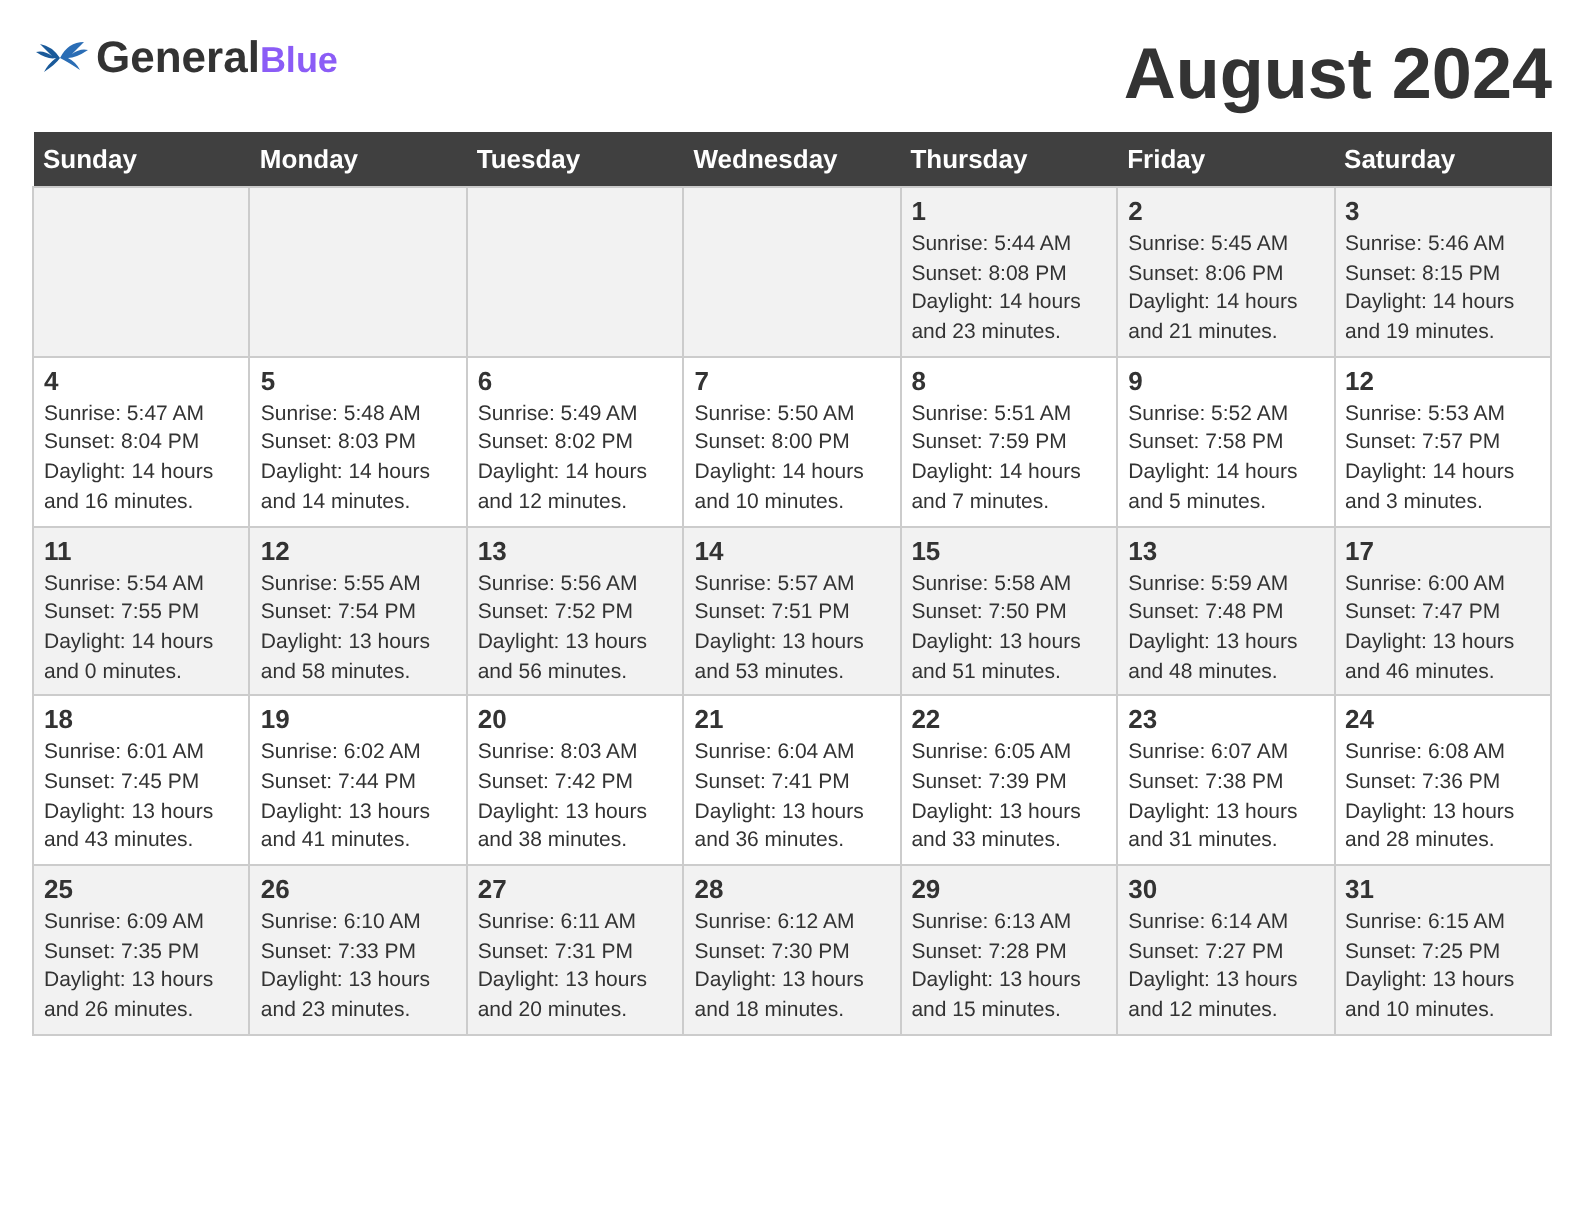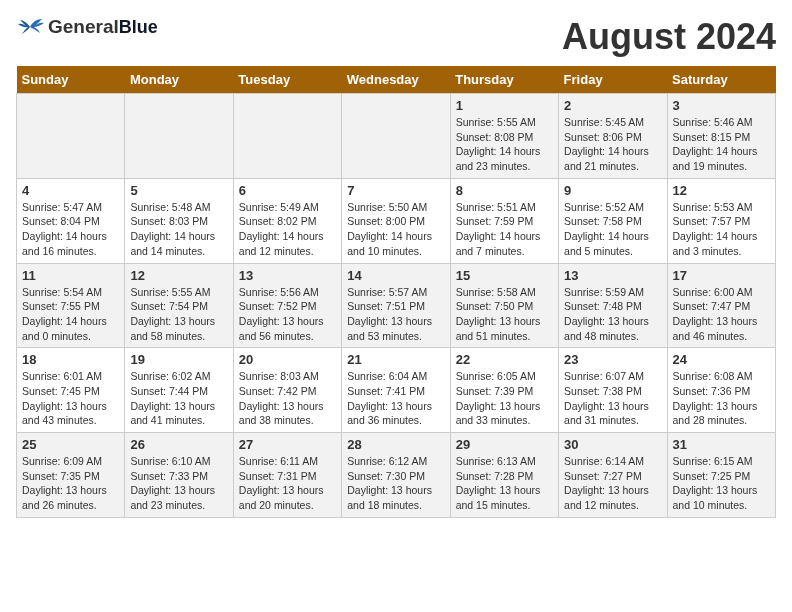--- a/index.html
+++ b/index.html
@@ -15,28 +15,28 @@
       justify-content: space-between;
       align-items: flex-start;
       margin-bottom: 8px;
     }
     .logo {
       display: flex;
       align-items: center;
       gap: 4px;
     }
     .logo-text-general {
-      font-size: 19px;
+      font-size: 22px;
       font-weight: bold;
       color: #333;
     }
     .logo-text-blue {
       font-size: 18px;
       font-weight: bold;
-      color: #0f172a;
+      color: #8b5cf6;
     }
     .logo-bird {
       width: 28px;
       height: 20px;
     }
     .title-area {
       text-align: center;
     }
     .main-title {
       font-size: 36px;
@@ -46,21 +46,21 @@
     .subtitle {
       font-size: 16px;
       color: #333;
     }
     table {
       width: 100%;
       border-collapse: collapse;
       font-size: 11px;
     }
     thead tr th {
-      background-color: #a16207;
+      background-color: #404040;
       color: #fff;
       text-align: left;
       padding: 6px 5px;
       font-size: 13px;
       font-weight: bold;
     }
     tbody tr td {
       border: 1px solid #ccc;
       vertical-align: top;
       padding: 4px 5px;
@@ -119,21 +119,21 @@
       </tr>
   </thead>
   <tbody id="calendar-body">
   <tr>
         <td class="empty-cell"></td>
         <td class="empty-cell"></td>
         <td class="empty-cell"></td>
         <td class="empty-cell"></td>
         <td>
           <span class="day-number">1</span>
-          <div class="cell-text">Sunrise: 5:55 AM
+          <div class="cell-text">Sunrise: 5:44 AM
 Sunset: 8:08 PM
 Daylight: 14 hours
 and 23 minutes.</div>
         </td>
         <td>
           <span class="day-number">2</span>
           <div class="cell-text">Sunrise: 5:45 AM
 Sunset: 8:06 PM
 Daylight: 14 hours
 and 21 minutes.</div>

